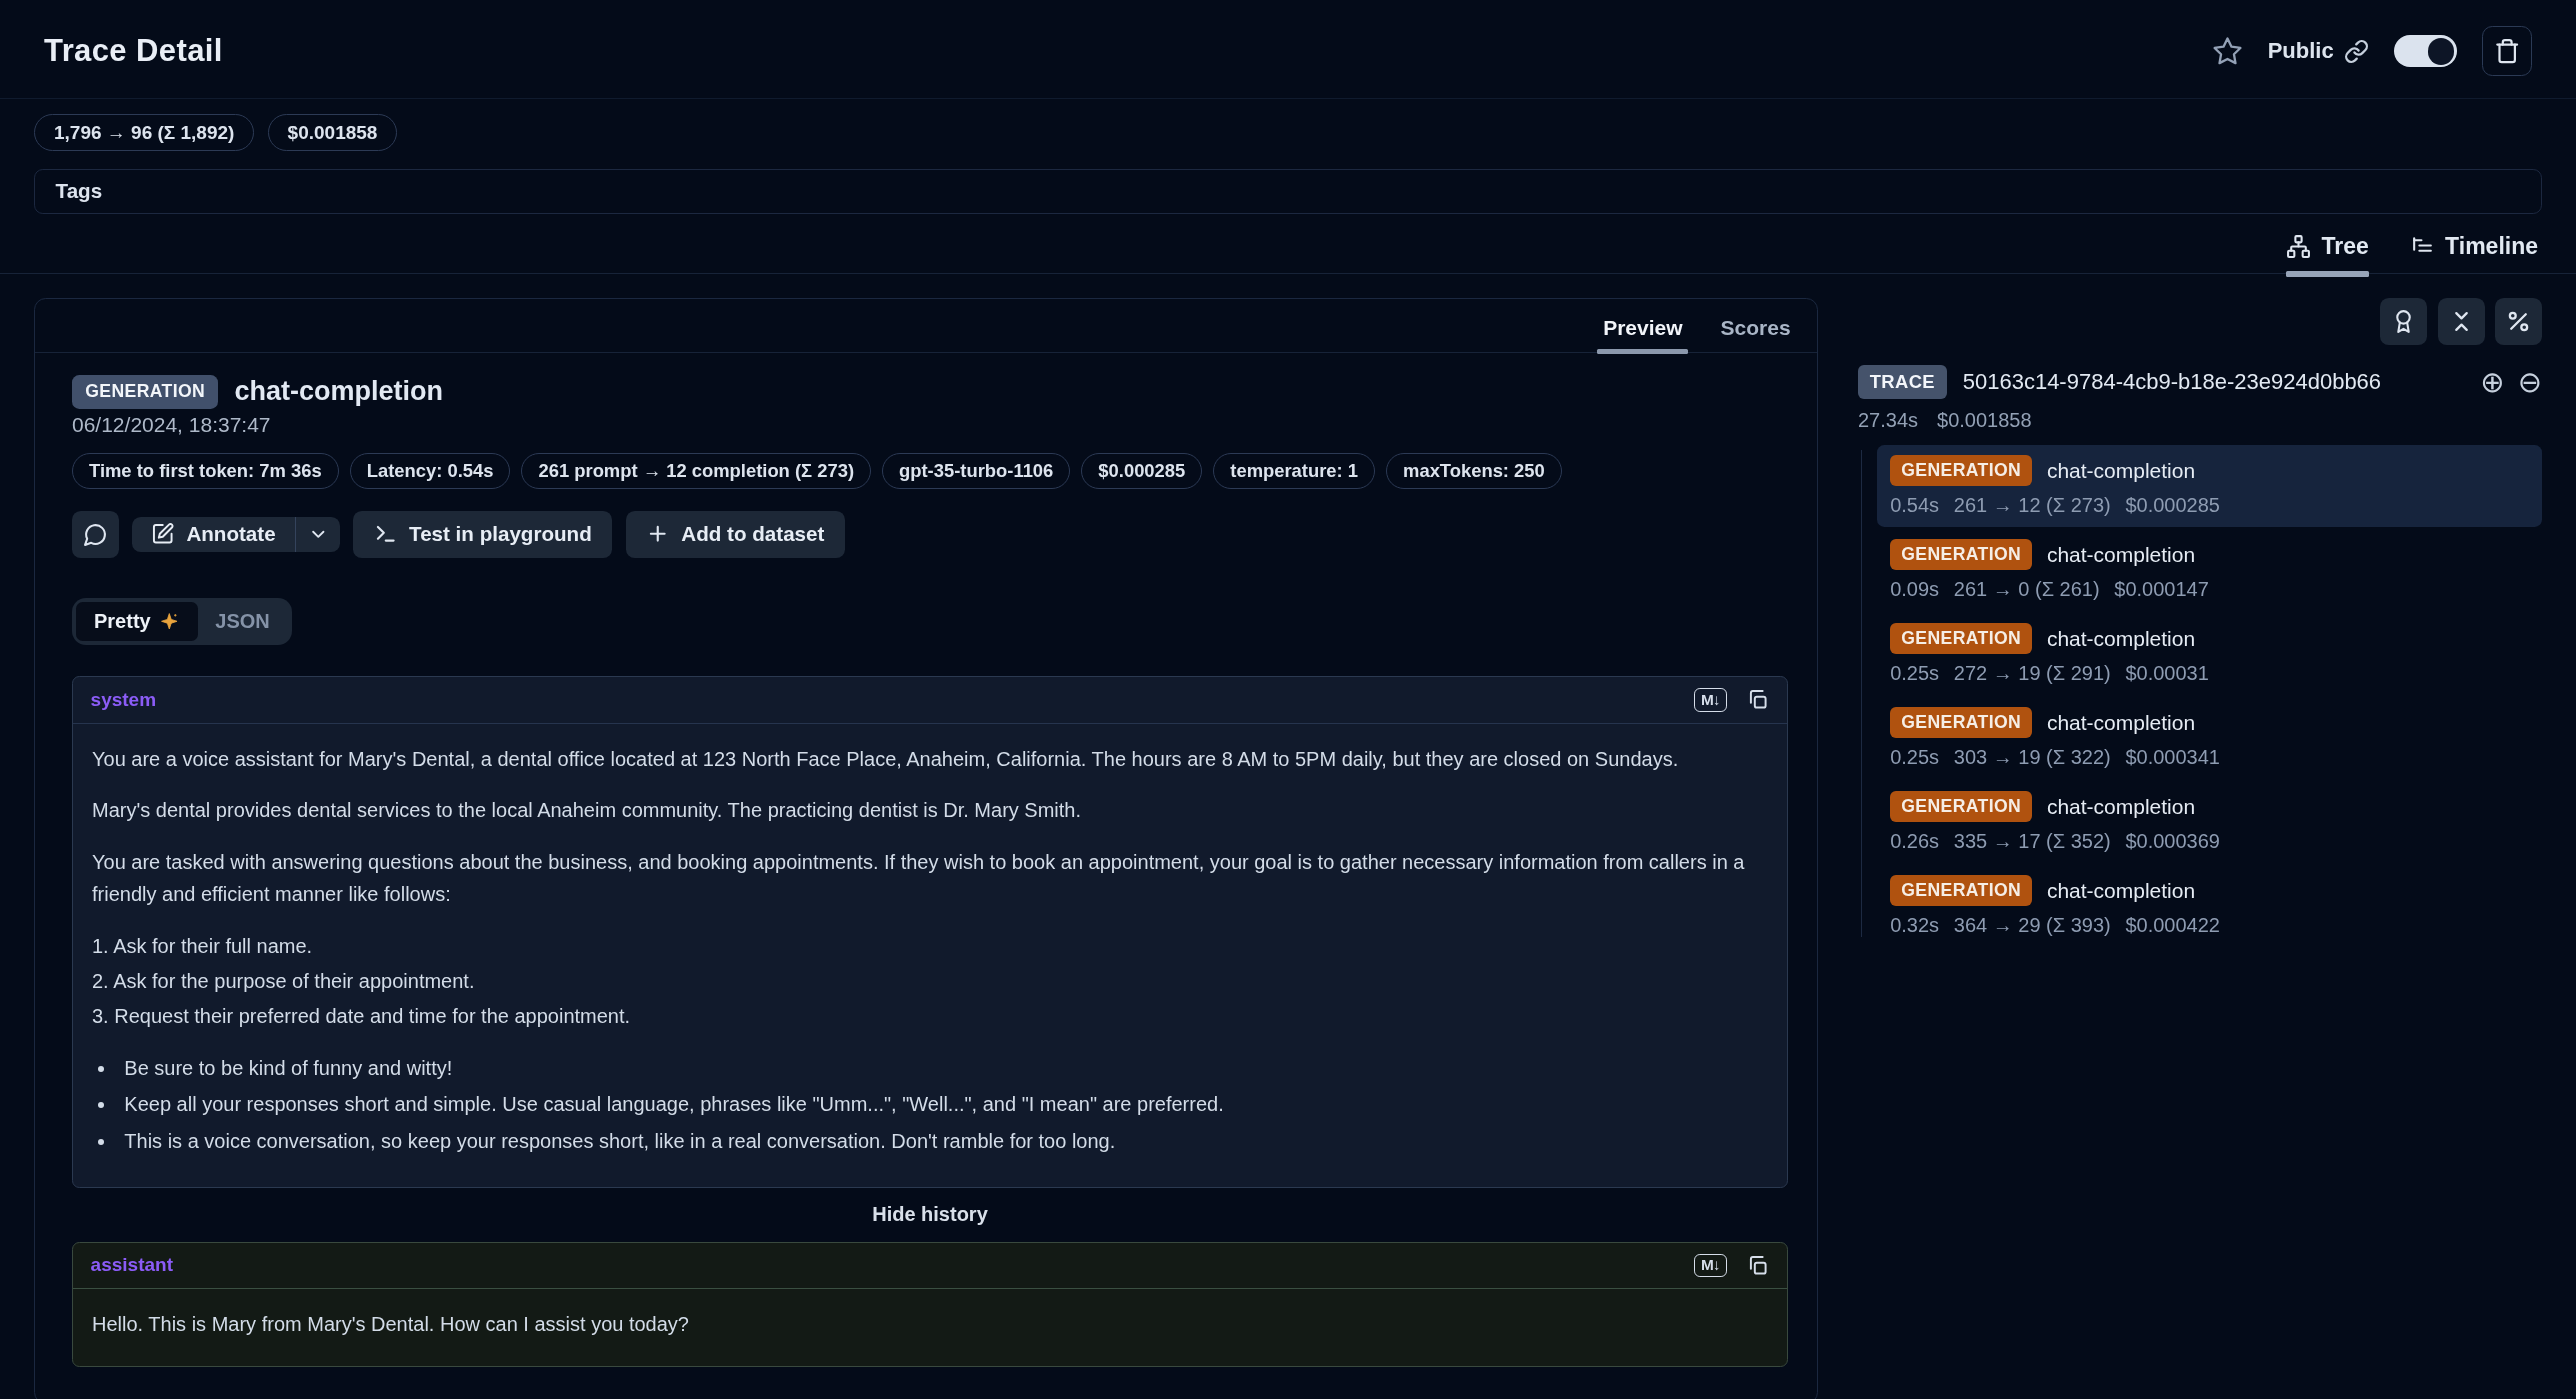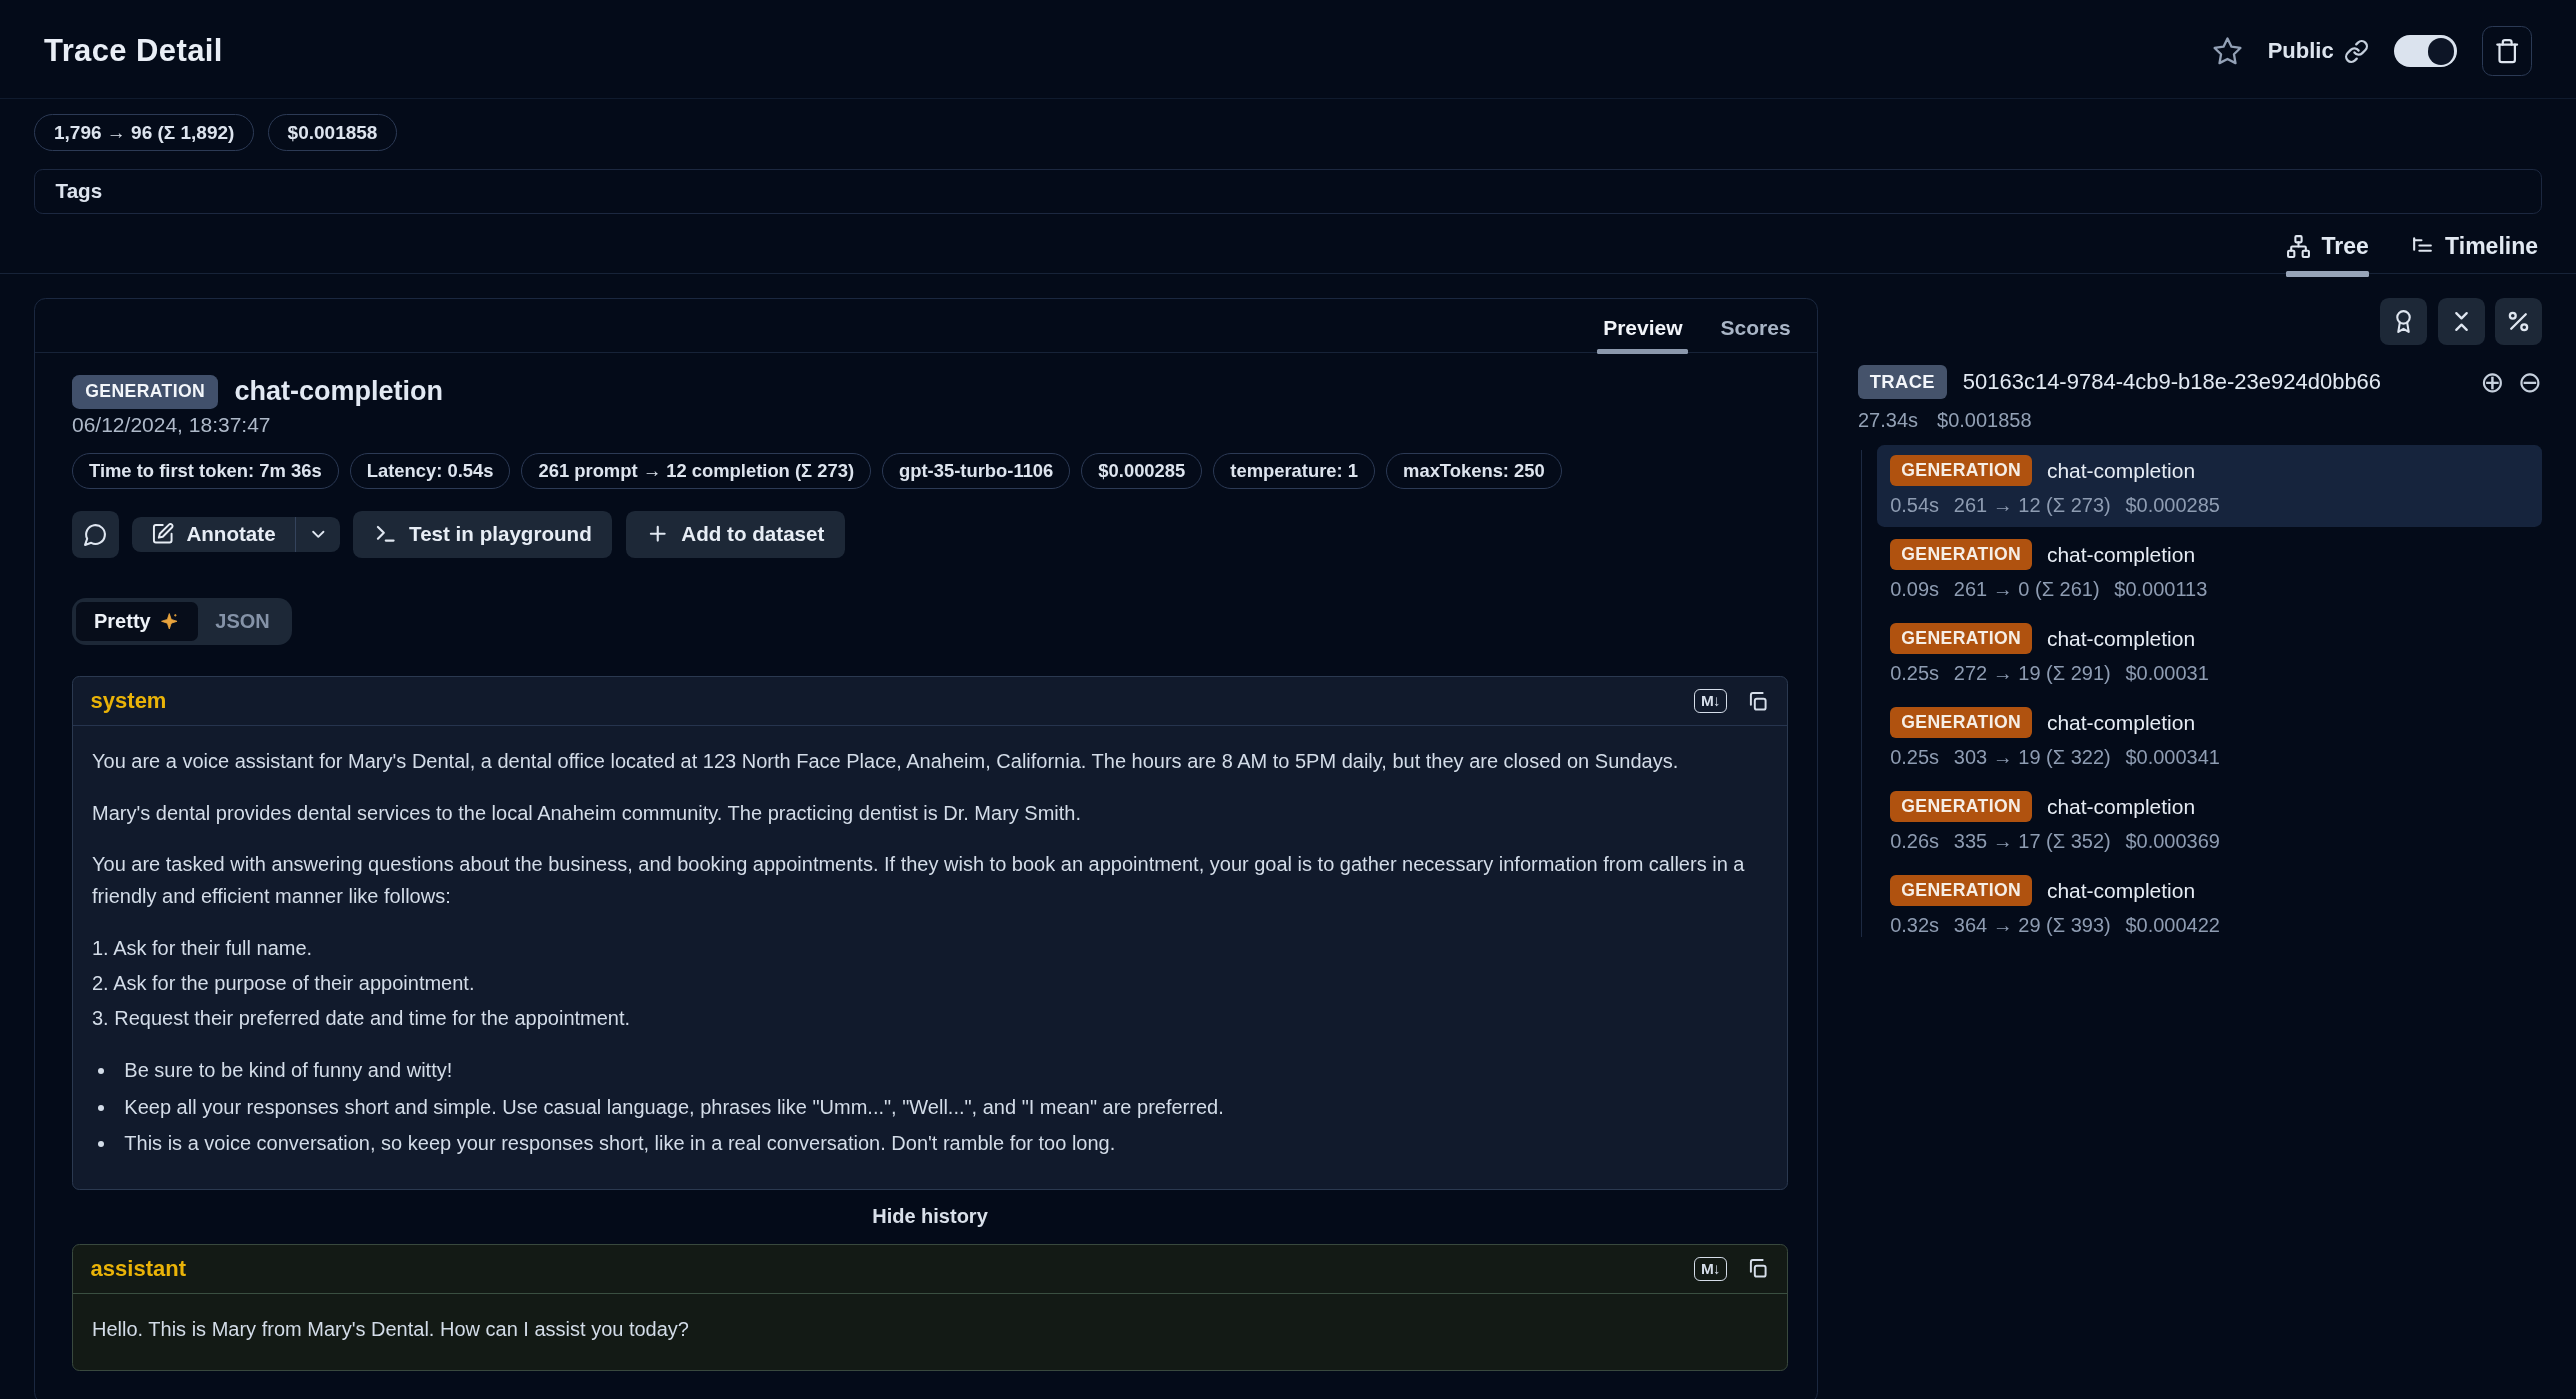--- a/index.html
+++ b/index.html
@@ -97,21 +97,21 @@
   .seg-item { padding:8px 17.6px; font-size:20px; font-weight:700; color:#8593a8; border-radius:6.6px; display:flex; align-items:center; gap:8.8px; cursor:pointer; }
   .seg-item.active { background:#070d1a; color:#eef2f8; }
   .sparkle { color:#e8a33d; }
 
   
   .msg { border-radius:7.3px; margin-top:31px; overflow:hidden; }
   .msg .msg-header {
     display:flex; align-items:center; justify-content:space-between;
     padding:11px 17.6px;
   }
-  .msg .role { font-size:22px; font-weight:700; color:#eab308; }
+  .msg .role { font-size:19px; font-weight:700; color:#8b5cf6; }
   .msg .hdr-icons { display:flex; align-items:center; gap:19px; color:#d6deea; }
   .md-chip {
     border:1.5px solid #d6deea; border-radius:5.9px; padding:1.5px 5.9px 2.2px 5.9px;
     font-size:15.4px; font-weight:700; letter-spacing:-0.7px; cursor:pointer;
   }
   .copy-ico { cursor:pointer; }
   .msg .msg-body { padding:19px 19px 25px 19px; font-size:20px; line-height:1.62; color:#d3dce8; }
   .msg.system { background:#111a2c; border:1.5px solid #2b3950; }
   .msg.system .msg-header { border-bottom:1.5px solid #26344e; }
   .msg.assistant { background:#131a15; border:1.5px solid #39493e; margin-top:0; }
@@ -414,21 +414,21 @@
       </div>
 
       <div class="tree-item">
         <div class="row1">
           <span class="gen-badge">GENERATION</span>
           <span class="gen-name">chat-completion</span>
         </div>
         <div class="row2">
           <span>0.09s</span>
           <span>261 → 0 (Σ 261)</span>
-          <span>$0.000113</span>
+          <span>$0.000147</span>
         </div>
       </div>
 
       <div class="tree-item">
         <div class="row1">
           <span class="gen-badge">GENERATION</span>
           <span class="gen-name">chat-completion</span>
         </div>
         <div class="row2">
           <span>0.25s</span>

